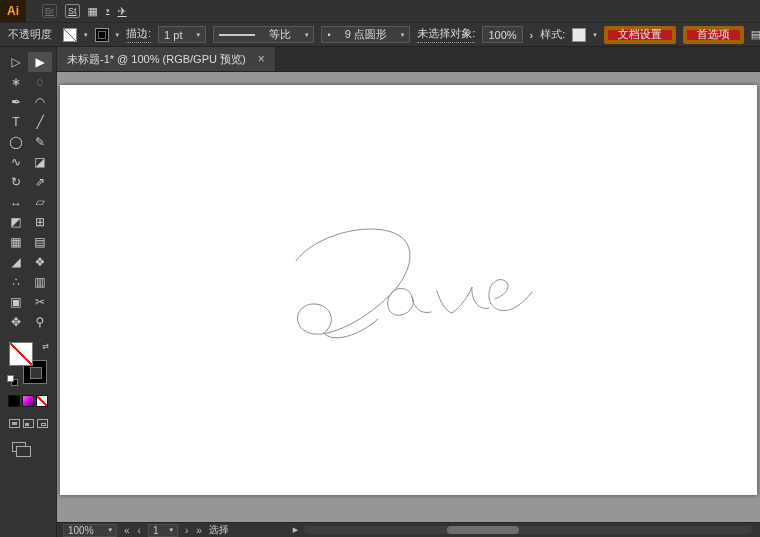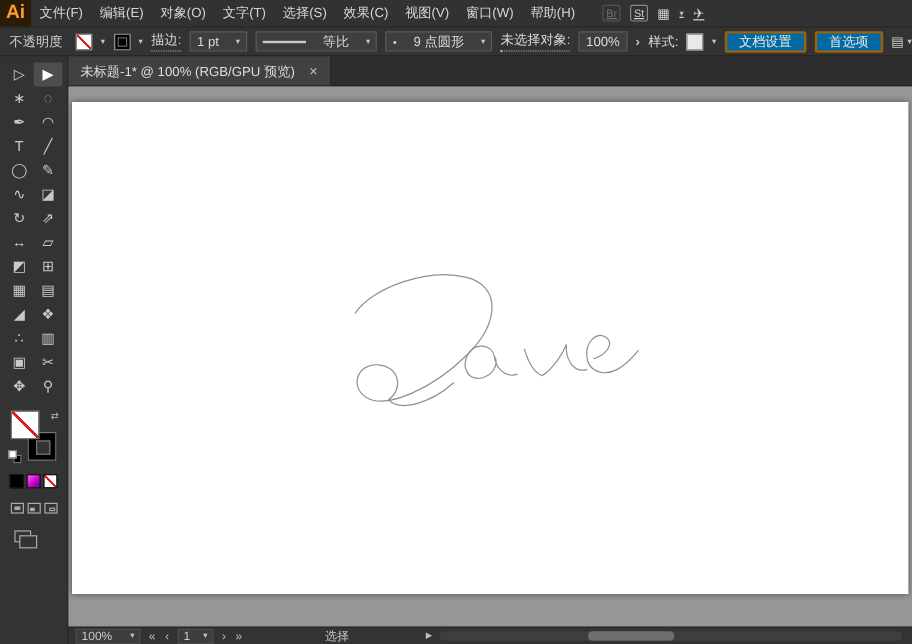--- a/index.html
+++ b/index.html
@@ -2,21 +2,21 @@
 <html><head>
 <meta charset="utf-8">
 <style>
   * { box-sizing: border-box; margin: 0; padding: 0; cursor: default; }
   html,body { width:760px; height:537px; overflow:hidden; }
   body { font-family:"Liberation Sans", sans-serif; background:#333333; color:#d6d6d6; }
 
   
   .menubar { height:22px; background:#323232; display:flex; align-items:center; font-size:11px; }
   .logo { width:26px; height:22px; background:#2a1c05; color:#ff9a2e; font-weight:bold;
-          display:flex; align-items:center; justify-content:center; font-size:16px; }
+          display:flex; align-items:center; justify-content:center; font-size:12px; }
   .menu-items { display:flex; align-items:center; height:22px; }
   .menu-item { padding:0 7px; line-height:22px; white-space:nowrap; }
   .menu-icons { display:flex; align-items:center; gap:8px; margin-left:16px;text-decoration:underline; }
   .micon { color:#cfcfcf; font-size:11px; }
   .badge { border:1px solid #8a8a8a; border-radius:2px; padding:0 2px; font-size:9px; line-height:12px; }
   .dim { opacity:.4; }
   .mchev { font-size:7px; color:#bdbdbd; }
 
   
   .controlbar { height:25px; background:#333333; border-top:1px solid #282828; border-bottom:1px solid #222222;
@@ -26,21 +26,21 @@
   .fill-none { background:linear-gradient(to top right,#ffffff 46%,#e02020 46%,#e02020 54%,#ffffff 54%); }
   .stroke-black { background:#000; box-shadow:inset 0 0 0 2px #000, inset 0 0 0 3px #666; }
   .style-swatch { background:#e9e9e9; }
   .chev { font-size:7px; color:#c6c6c6; }
   .expand { font-size:11px; font-weight:bold; }
   .dotted-label { border-bottom:1px dotted #9a9a9a; padding-bottom:1px; }
   .combo { display:flex; align-items:center; gap:14px; background:#3e3e3e; border:1px solid #5a5a5a;
            height:17px; padding:0 5px; border-radius:1px; }
   .profile-line { width:36px; height:0; border-top:2px solid #c9c9c9; display:inline-block; }
   .dot { font-size:9px; }
-  .btn { height:18px; padding:0 10px; border:2px solid #a16207; border-radius:2px; background:#0369a1;
+  .btn { height:18px; padding:0 10px; border:4px solid #a16207; border-radius:2px; background:#b91c1c;
          color:#e8e8e8; font-size:11px; font-family:inherit; display:flex; align-items:center; }
   .ws { margin-left:auto; display:flex; align-items:center; gap:3px; }
 
   
   .main { display:flex; height:490px; }
 
   
   .toolbar { width:57px; background:#333333; border-right:1px solid #262626; display:flex;
              flex-direction:column; align-items:center; padding-top:5px; flex:none; }
   .tools { display:grid; grid-template-columns:24px 24px; grid-auto-rows:20px; }
@@ -83,41 +83,30 @@
   .artboard svg { position:absolute; left:0; top:0; width:100%; height:100%; }
 
   
   .statusbar { height:15px; background:#333333; border-top:1px solid #262626; display:flex;
                align-items:center; gap:6px; padding:0 6px; font-size:10px; color:#c9c9c9; }
   .scombo { display:flex; align-items:center; justify-content:space-between; background:#3d3d3d;
             border:1px solid #4c4c4c; height:13px; padding:0 4px; gap:4px; }
   .zoom { width:54px; }
   .abnum { width:30px; }
   .navbtn { font-size:10px; color:#bdbdbd; padding:0 1px; }
-  .status-text { margin-left:62px; }
+  .status-text { }
   .menu-arrow { margin-left:58px; font-size:7px; color:#bdbdbd; }
   .scroll-track { flex:1; height:8px; background:#3e3e3e; border-radius:4px; position:relative; margin-right:2px; }
   .scroll-thumb { position:absolute; left:32%; width:72px; height:8px; background:#6e6e6e; border-radius:4px; }
 </style>
 </head>
 <body>
 
 <div class="menubar">
   <div class="logo">Ai</div>
-  <div class="menu-items" id="menu-items">
-      <span class="menu-item">文件(F)</span>
-      <span class="menu-item">编辑(E)</span>
-      <span class="menu-item">对象(O)</span>
-      <span class="menu-item">文字(T)</span>
-      <span class="menu-item">选择(S)</span>
-      <span class="menu-item">效果(C)</span>
-      <span class="menu-item">视图(V)</span>
-      <span class="menu-item">窗口(W)</span>
-      <span class="menu-item">帮助(H)</span>
-    </div>
   <div class="menu-icons" id="menu-icons">
       <span class="micon badge dim">Br</span>
       <span class="micon badge">St</span>
       <span class="micon">▦</span>
       <span class="micon mchev">▾</span>
       <span class="micon">✈</span>
     </div>
 </div>
 
 <div class="controlbar">

